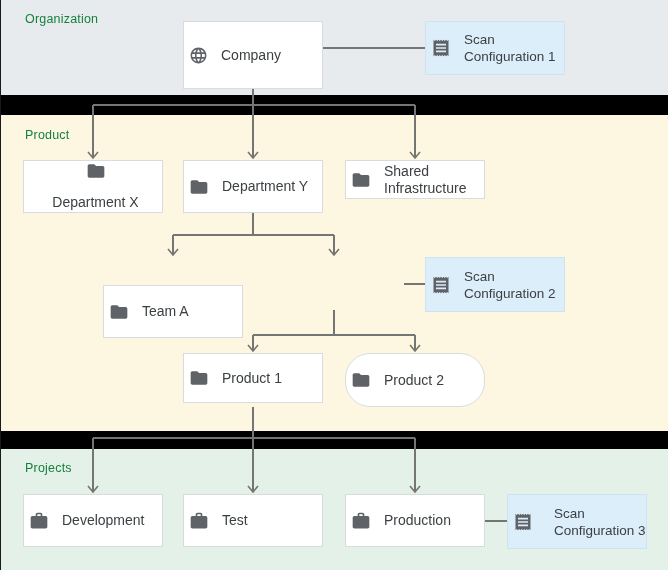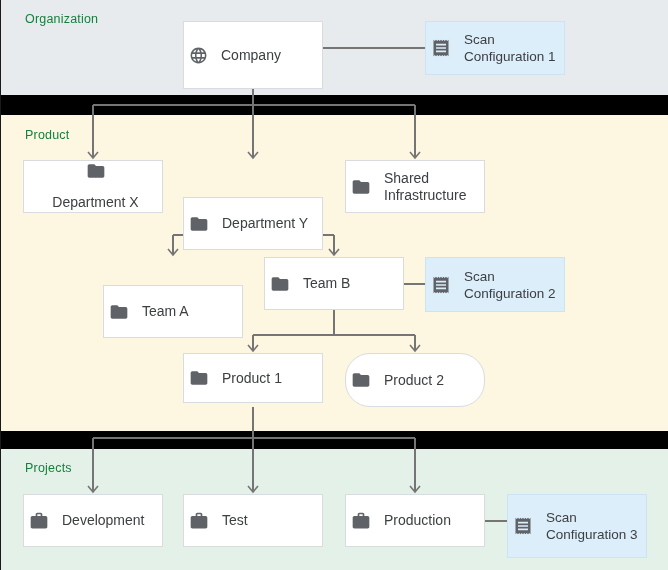--- a/index.html
+++ b/index.html
@@ -139,55 +139,47 @@
 
   <div class="node" style="left:22px;top:160px;height:53px;flex-direction:column;">
     <span class="nicon">
       <svg viewBox="0 0 24 24">
           <path d="M10 4H4c-1.1 0-1.99.9-1.99 2L2 18c0 1.1.9 2 2 2h16c1.1 0 2-.9 2-2V8c0-1.1-.9-2-2-2h-8l-2-2z"></path>
         </svg>
     </span>
     <span class="nlabel">Department X</span>
   </div>
 
-  <div class="node" style="left:182px;top:160px;height:53px;margin-top:37px;">
+  <div class="node" style="left:182px;top:160px;height:53px;">
     <span class="nicon">
       <svg viewBox="0 0 24 24">
           <path d="M10 4H4c-1.1 0-1.99.9-1.99 2L2 18c0 1.1.9 2 2 2h16c1.1 0 2-.9 2-2V8c0-1.1-.9-2-2-2h-8l-2-2z"></path>
         </svg>
     </span>
     <span class="nlabel">Department Y</span>
   </div>
 
-  <div class="node" style="left:344px;top:160px;height:53px;">
+  <div class="node" style="left:344px;top:160px;height:39px;">
     <span class="nicon">
       <svg viewBox="0 0 24 24">
           <path d="M10 4H4c-1.1 0-1.99.9-1.99 2L2 18c0 1.1.9 2 2 2h16c1.1 0 2-.9 2-2V8c0-1.1-.9-2-2-2h-8l-2-2z"></path>
         </svg>
     </span>
     <span class="nlabel">Shared Infrastructure</span>
   </div>
 
   <div class="node" style="left:102px;top:257px;height:53px;margin-top:28px;">
     <span class="nicon">
       <svg viewBox="0 0 24 24">
           <path d="M10 4H4c-1.1 0-1.99.9-1.99 2L2 18c0 1.1.9 2 2 2h16c1.1 0 2-.9 2-2V8c0-1.1-.9-2-2-2h-8l-2-2z"></path>
         </svg>
     </span>
     <span class="nlabel">Team A</span>
   </div>
 
-  <div class="node" style="left:263px;top:257px;height:53px;">
-    <span class="nicon">
-      <svg viewBox="0 0 24 24">
-          <path d="M10 4H4c-1.1 0-1.99.9-1.99 2L2 18c0 1.1.9 2 2 2h16c1.1 0 2-.9 2-2V8c0-1.1-.9-2-2-2h-8l-2-2z"></path>
-        </svg>
-    </span>
-    <span class="nlabel">Team B</span>
-  </div>
 
   <div class="node scan-node" style="left:424px;top:257px;height:55px;">
     <span class="nicon">
       <svg viewBox="0 0 24 24">
           <path d="M18 17H6v-2h12v2zm0-4H6v-2h12v2zm0-4H6V7h12v2zM3 22l1.5-1.5L6 22l1.5-1.5L9 22l1.5-1.5L12 22l1.5-1.5L15 22l1.5-1.5L18 22l1.5-1.5L21 22V2l-1.5 1.5L18 2l-1.5 1.5L15 2l-1.5 1.5L12 2l-1.5 1.5L9 2 7.5 3.5 6 2 4.5 3.5 3 2v20z"></path>
         </svg>
     </span>
     <span class="nlabel">Scan Configuration 2</span>
   </div>
 
@@ -229,21 +221,21 @@
 
   <div class="node" style="left:344px;top:494px;height:53px;">
     <span class="nicon">
       <svg viewBox="0 0 24 24">
           <path d="M20 6h-4V4c0-1.11-.89-2-2-2h-4c-1.11 0-2 .89-2 2v2H4c-1.11 0-1.99.89-1.99 2L2 19c0 1.11.89 2 2 2h16c1.11 0 2-.89 2-2V8c0-1.11-.89-2-2-2zm-6 0h-4V4h4v2z"></path>
         </svg>
     </span>
     <span class="nlabel">Production</span>
   </div>
 
-  <div class="node scan-node" style="left:506px;top:494px;height:64px;">
+  <div class="node scan-node" style="left:506px;top:494px;height:55px;justify-content:space-between;">
     <span class="nicon">
       <svg viewBox="0 0 24 24">
           <path d="M18 17H6v-2h12v2zm0-4H6v-2h12v2zm0-4H6V7h12v2zM3 22l1.5-1.5L6 22l1.5-1.5L9 22l1.5-1.5L12 22l1.5-1.5L15 22l1.5-1.5L18 22l1.5-1.5L21 22V2l-1.5 1.5L18 2l-1.5 1.5L15 2l-1.5 1.5L12 2l-1.5 1.5L9 2 7.5 3.5 6 2 4.5 3.5 3 2v20z"></path>
         </svg>
     </span>
     <span class="nlabel">Scan Configuration 3</span>
   </div>
 
 </div>
 

